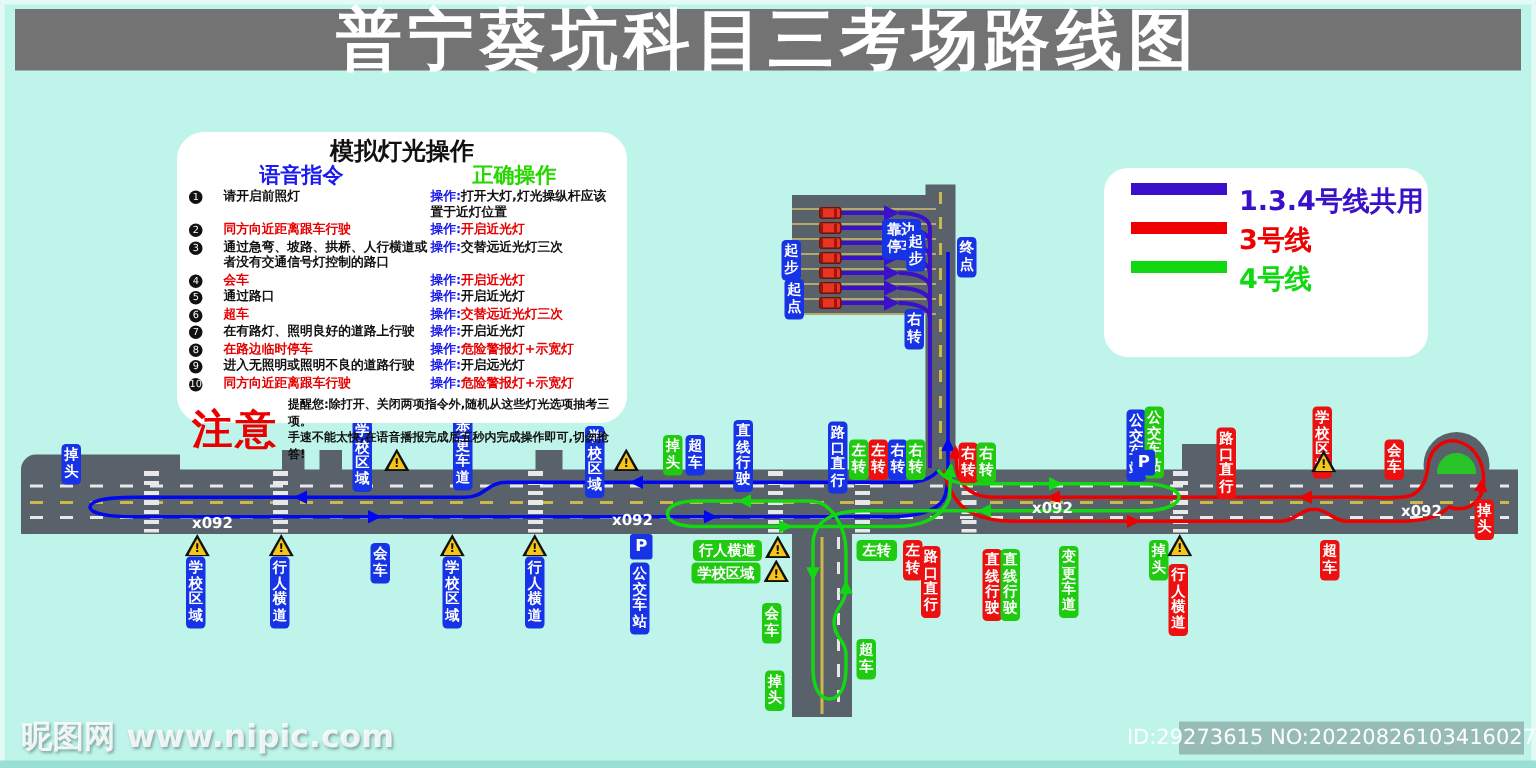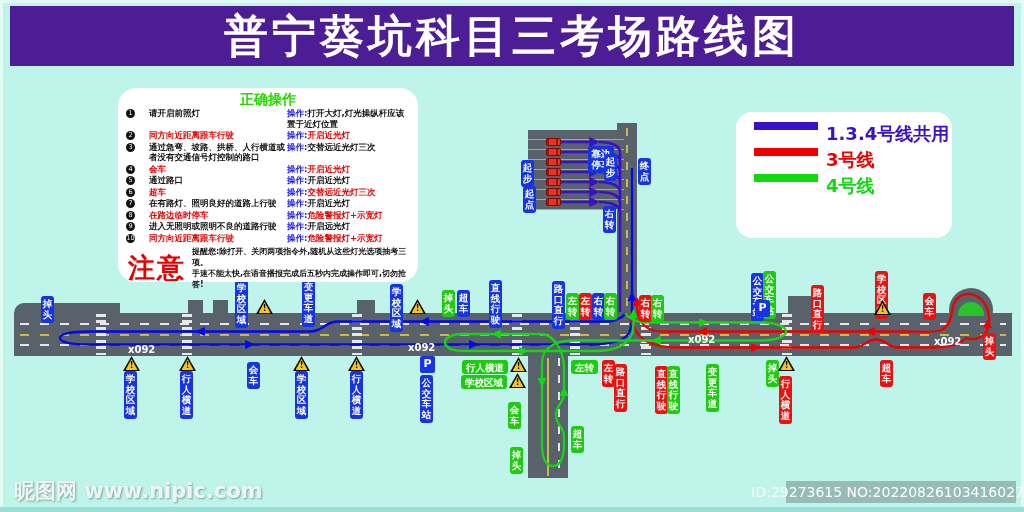--- a/index.html
+++ b/index.html
@@ -1,19 +1,19 @@
 <!DOCTYPE html>
 <html><head>
 <meta charset="utf-8">
 <style>
   html,body{margin:0;padding:0;background:#bef4ea;}
   .stage{position:relative;width:1024px;height:512px;background:#bef4ea;overflow:hidden;
          font-family:"DejaVu Sans",sans-serif;box-shadow:inset 0 0 0 3px #e2fbf5;}
   
-  .banner{position:absolute;left:10px;top:6px;width:1004px;height:60px;background:#4c1d95;
+  .banner{position:absolute;left:10px;top:6px;width:1004px;height:41px;background:#737373;
           display:flex;align-items:center;justify-content:center;}
   .banner-title{color:#ffffff;font-size:44px;font-weight:bold;letter-spacing:4px;white-space:nowrap;}
   
   .light-panel{position:absolute;left:118px;top:88px;width:300px;height:194px;background:#ffffff;
                border-radius:18px;padding:4px 8px 2px 8px;box-sizing:border-box;z-index:6;}
   .lp-title{text-align:center;font-size:16px;font-weight:bold;color:#111;line-height:18px;}
   .lp-headers{display:flex;line-height:15px;}
   .lp-h-voice{width:150px;text-align:center;color:#1b1bf0;font-size:14px;font-weight:bold;}
   .lp-h-action{flex:1;text-align:center;color:#27d800;font-size:14px;font-weight:bold;}
   .lp-row{display:flex;align-items:flex-start;margin-top:1px;}
@@ -257,21 +257,23 @@
       <div class="car" style="left: 546px; top: 198px;"></div>
       <div class="psign" style="left: 420px; top: 356px;">P</div>
       <div class="psign" style="left: 755px; top: 300px;">P</div>
       <div class="roadname" style="left: 128px; top: 344px;">x092</div>
       <div class="roadname" style="left: 408px; top: 342px;">x092</div>
       <div class="roadname" style="left: 688px; top: 334px;">x092</div>
       <div class="roadname" style="left: 934px; top: 336px;">x092</div>
     </div>
 
   <div class="light-panel">
+    <div class="lp-title">模拟灯光操作</div>
     <div class="lp-headers">
+      <div class="lp-h-voice">语音指令</div>
       <div class="lp-h-action">正确操作</div>
     </div>
     <div id="light-items">
         <div class="lp-row">
           <div class="lp-num">1</div>
           <div class="lp-voice t-black">请开启前照灯</div>
           <div class="lp-action"><span class="op">操作:</span><span class="t-black">打开大灯,灯光操纵杆应该置于近灯位置</span></div>
         </div>
         <div class="lp-row">
           <div class="lp-num">2</div>

